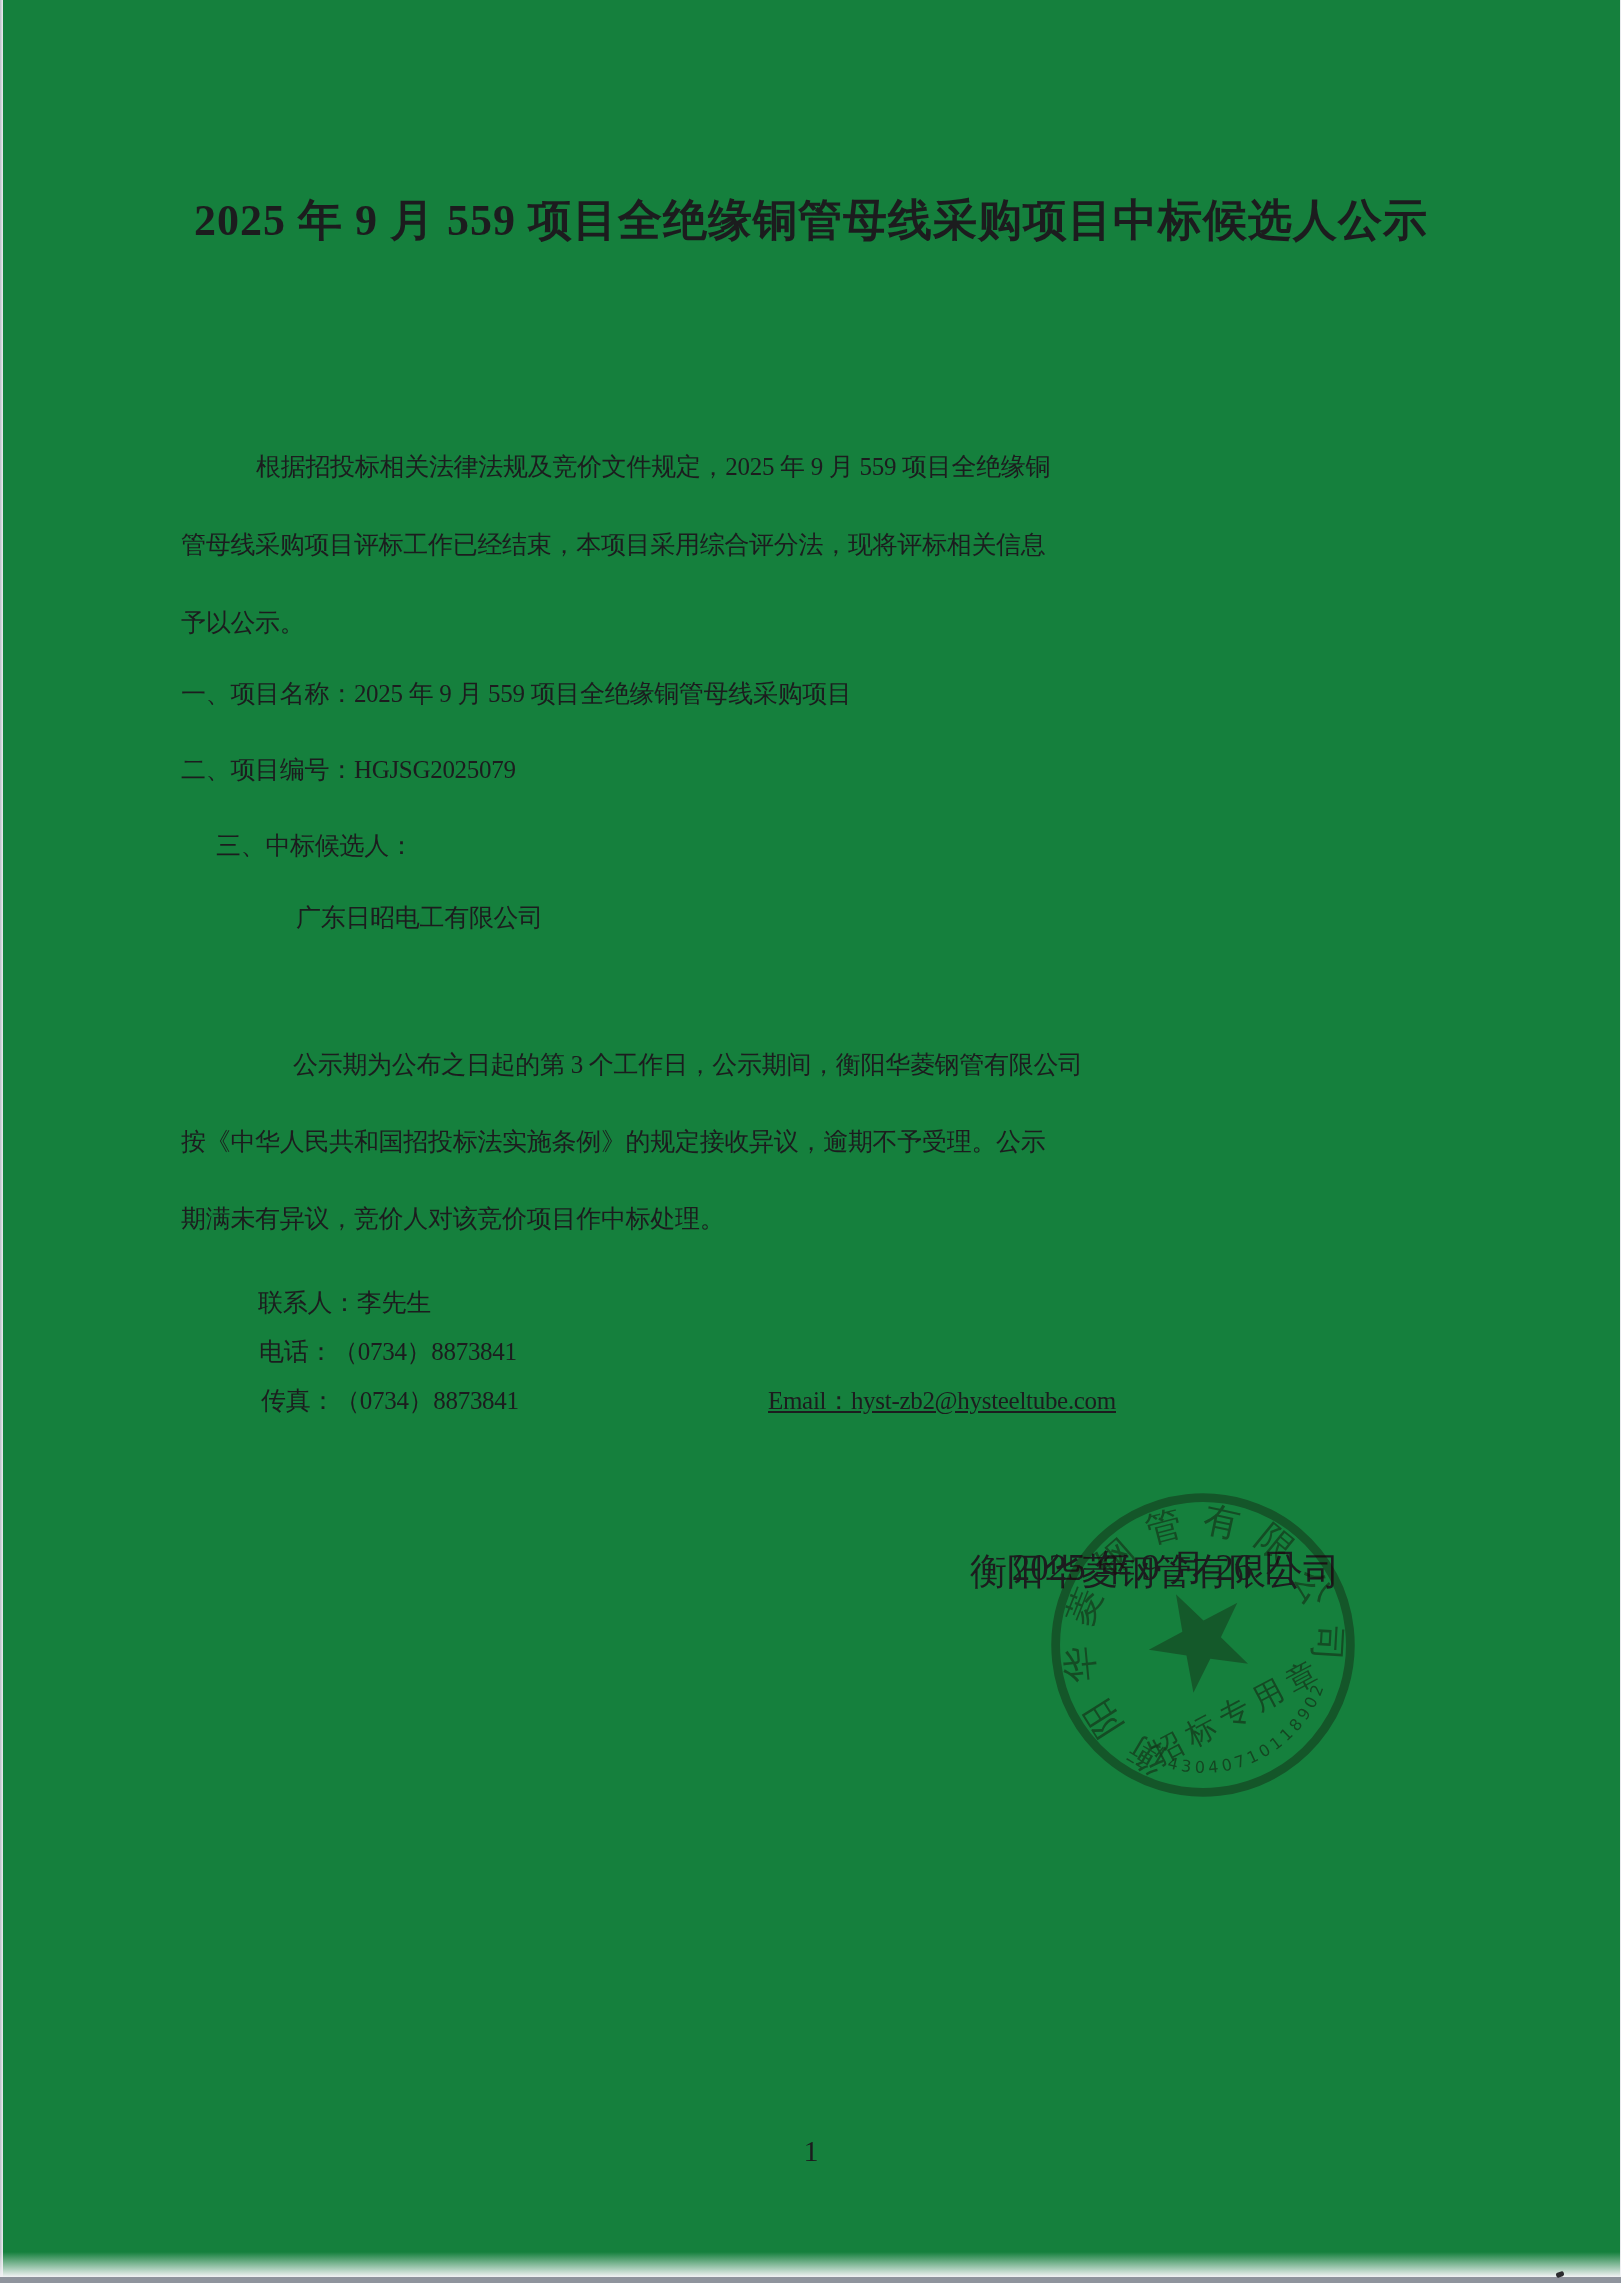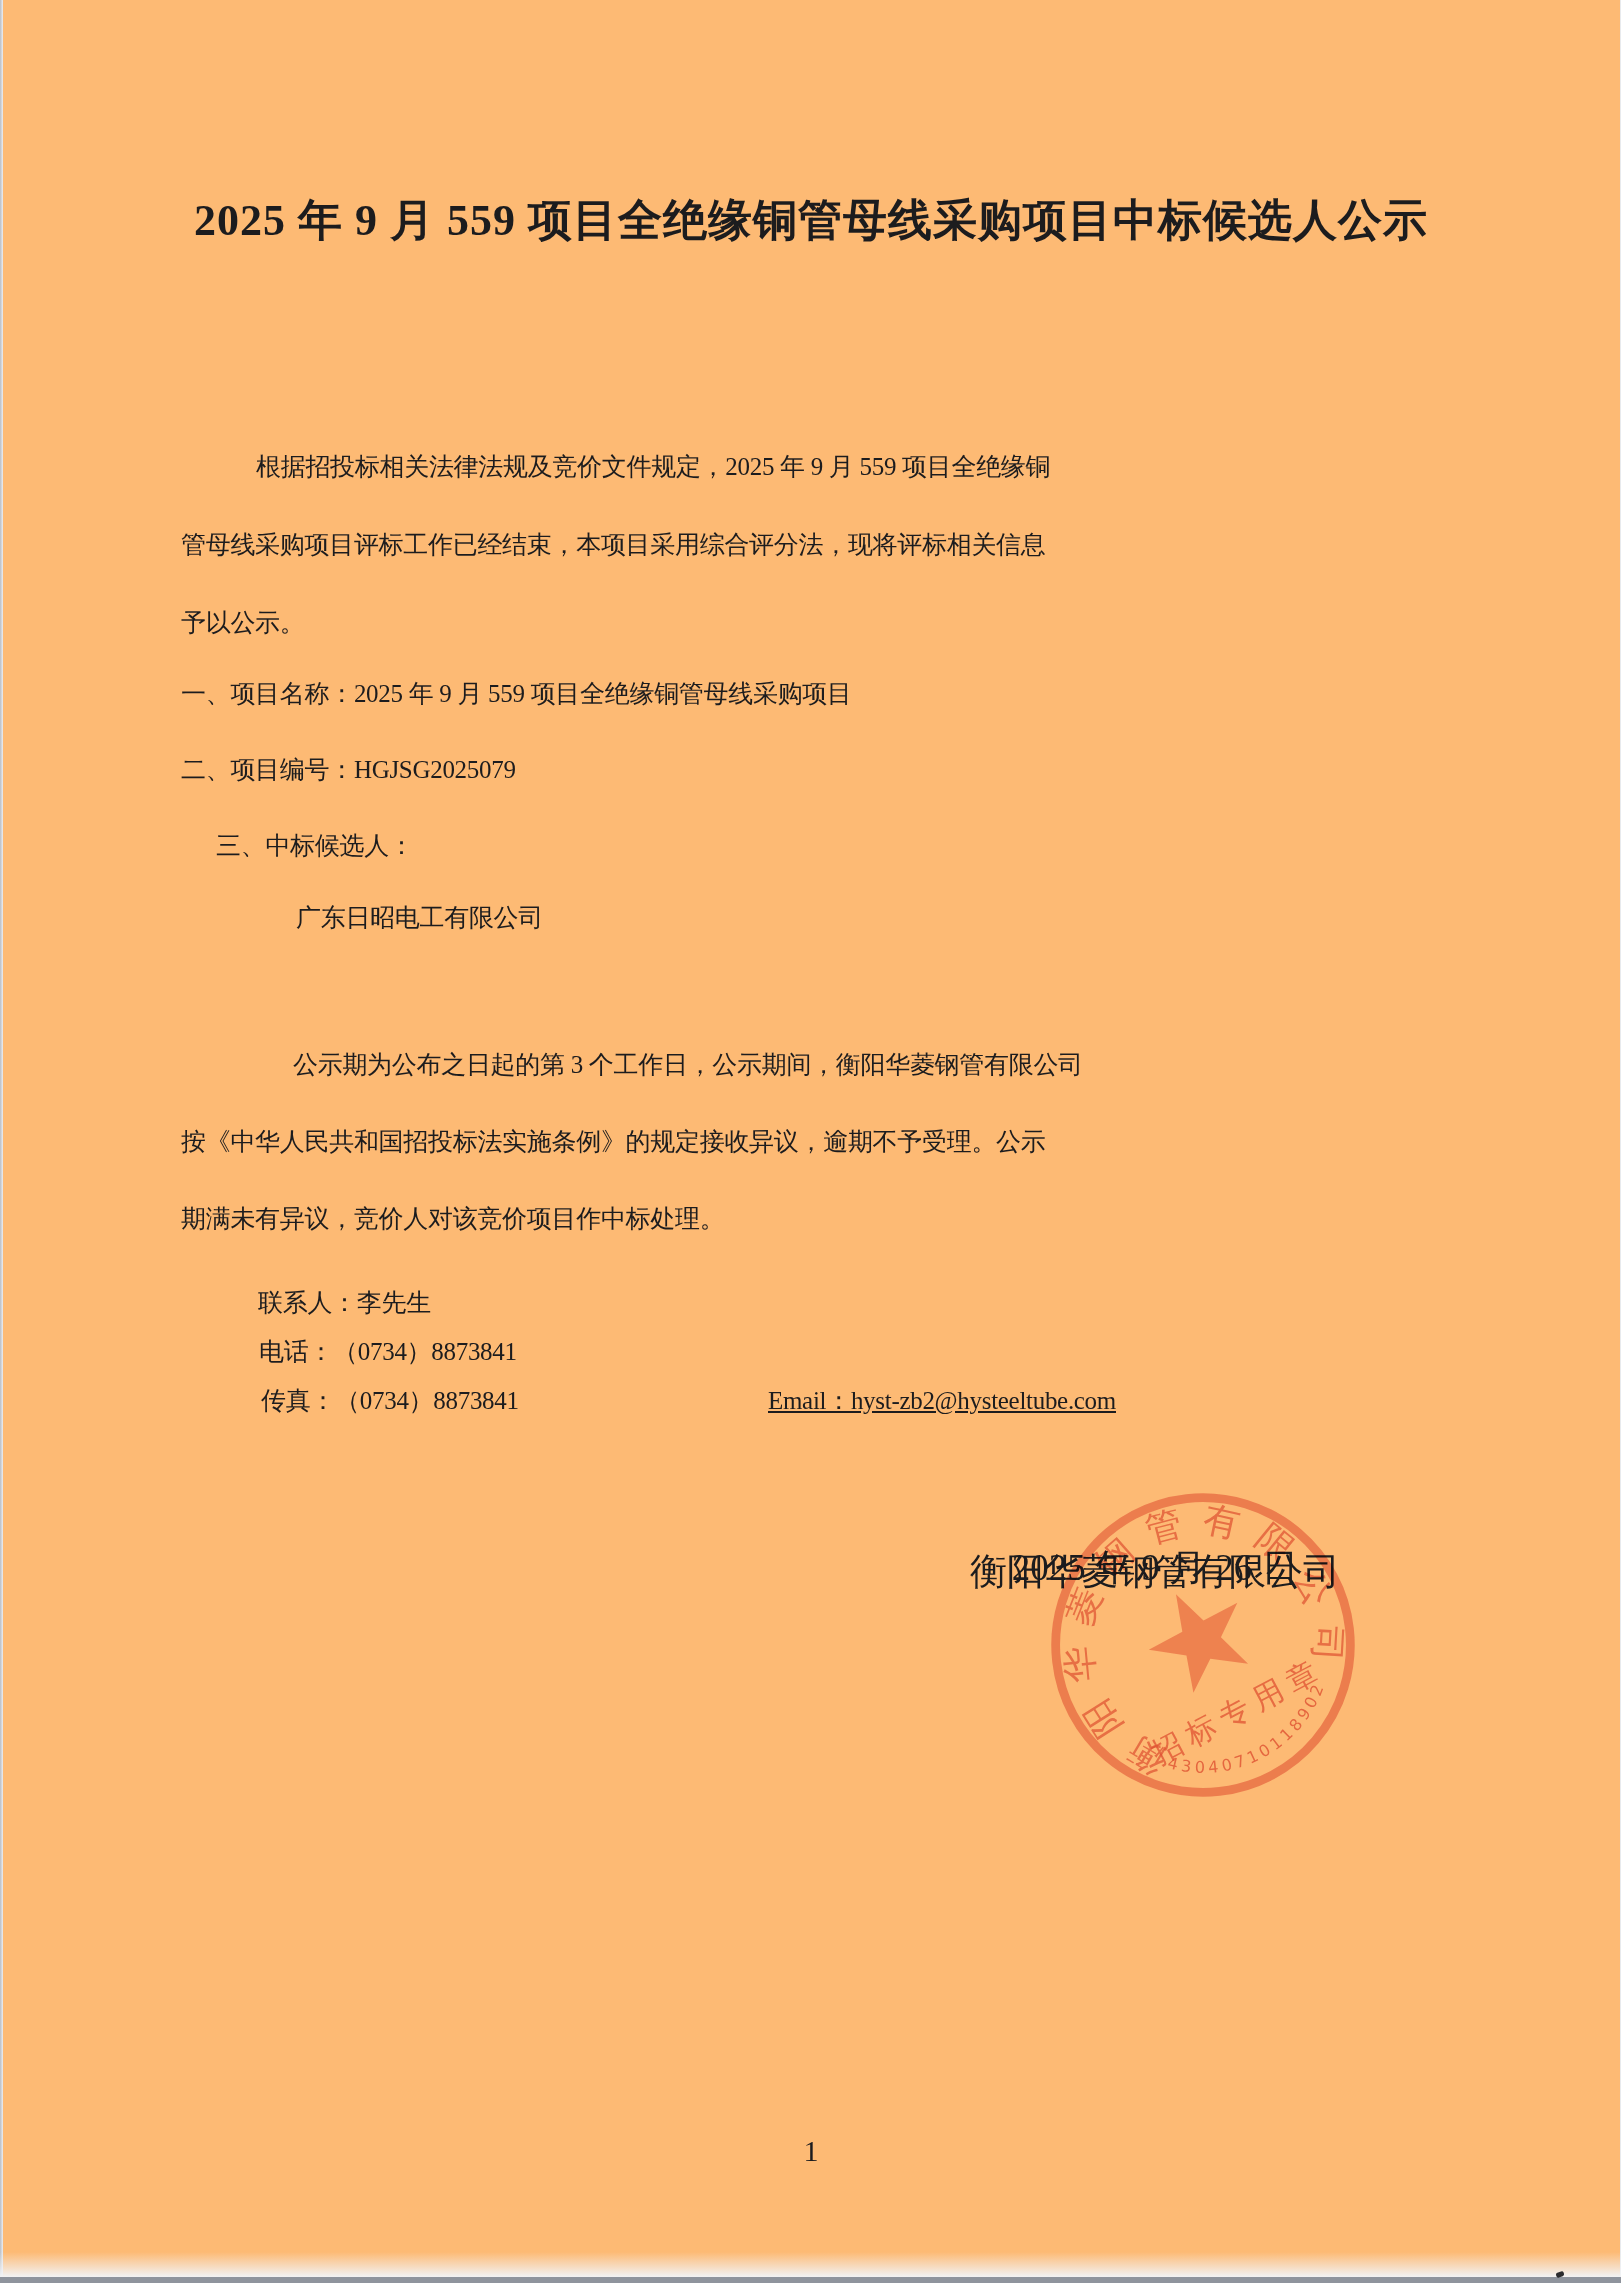--- a/index.html
+++ b/index.html
@@ -1,19 +1,19 @@
 <!DOCTYPE html>
 <html><head>
 <meta charset="utf-8">
 <style>
   html,body{margin:0;padding:0;background:#ffffff;}
   .page{
     position:relative;
     width:1622px;height:2283px;
-    background:#fdba74;
+    background:#15803d;
     font-family:"Liberation Serif","DejaVu Serif",serif;
     color:#1c1c1e;
     overflow:hidden;
   }
   .line{
     position:absolute;
     white-space:pre;
     font-size:25px;
     line-height:1.2;
     letter-spacing:-0.3px;

